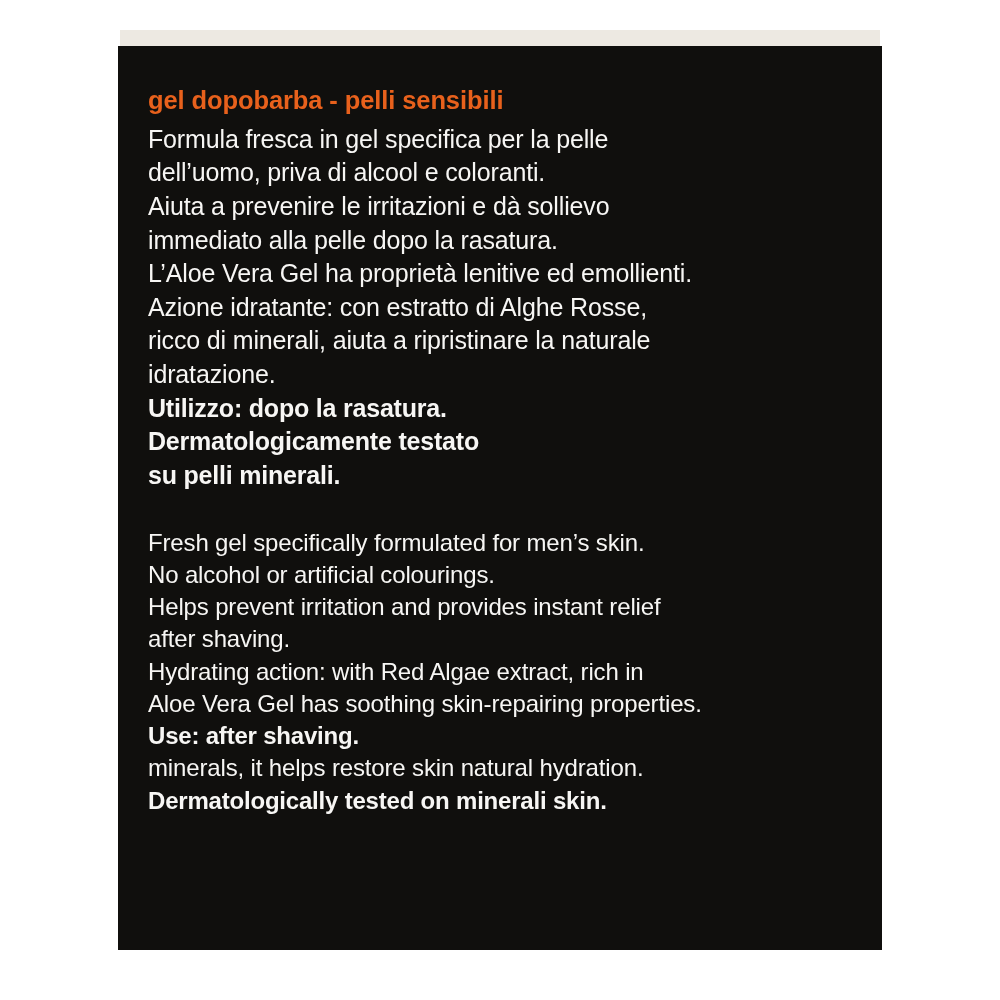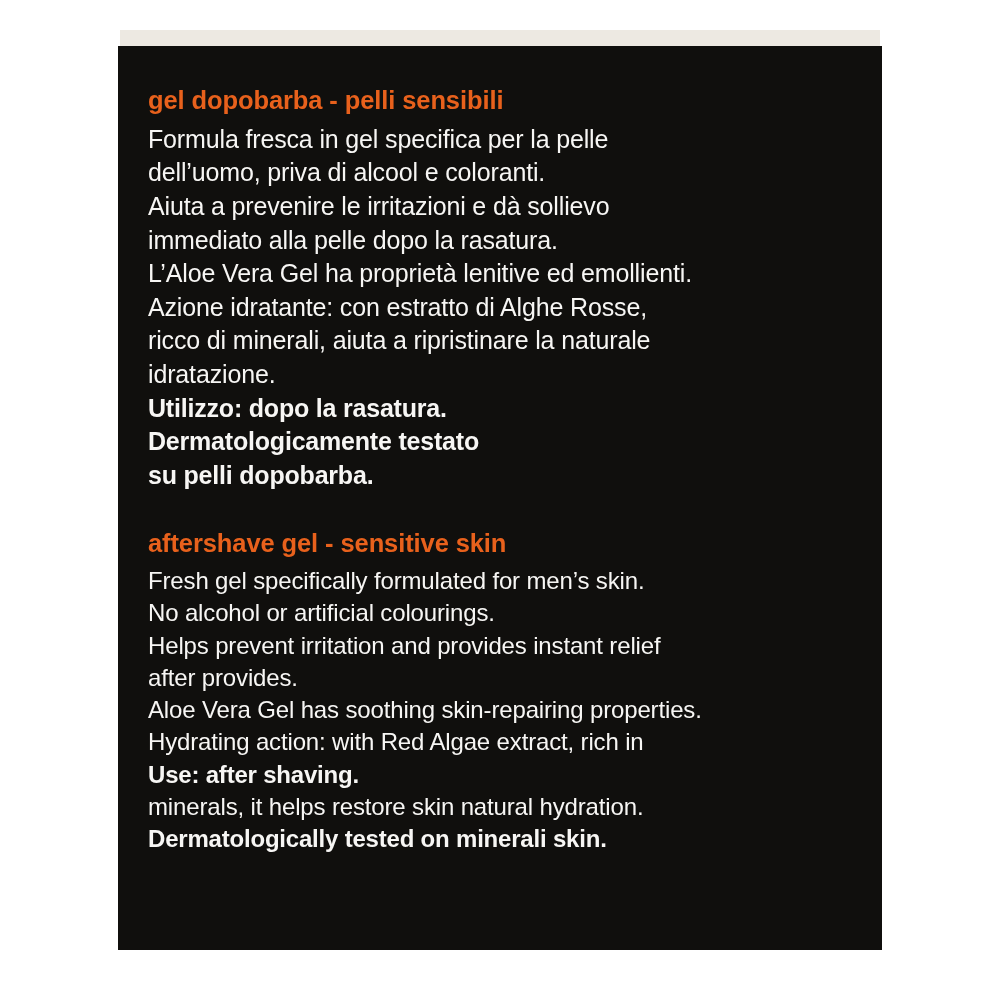--- a/index.html
+++ b/index.html
@@ -88,31 +88,30 @@
         <p class="line">Formula fresca in gel specifica per la pelle</p>
         <p class="line">dell’uomo, priva di alcool e coloranti.</p>
         <p class="line">Aiuta a prevenire le irritazioni e dà sollievo</p>
         <p class="line">immediato alla pelle dopo la rasatura.</p>
         <p class="line">L’Aloe Vera Gel ha proprietà lenitive ed emollienti.</p>
         <p class="line">Azione idratante: con estratto di Alghe Rosse,</p>
         <p class="line">ricco di minerali, aiuta a ripristinare la naturale</p>
         <p class="line">idratazione.</p>
         <p class="line bold">Utilizzo: dopo la rasatura.</p>
         <p class="line bold">Dermatologicamente testato</p>
-        <p class="line bold">su pelli dopobarba.</p>
+        <p class="line bold">su pelli minerali.</p>
       </div>
 
       <div class="block">
-        <p class="heading">aftershave gel - sensitive skin</p>
         <p class="line small">Fresh gel specifically formulated for men’s skin.</p>
         <p class="line small">No alcohol or artificial colourings.</p>
         <p class="line small">Helps prevent irritation and provides instant relief</p>
-        <p class="line small">after provides.</p>
+        <p class="line small">after shaving.</p>
+        <p class="line small">Hydrating action: with Red Algae extract, rich in</p>
         <p class="line small">Aloe Vera Gel has soothing skin-repairing properties.</p>
-        <p class="line small">Hydrating action: with Red Algae extract, rich in</p>
         <p class="line small bold">Use: after shaving.</p>
         <p class="line small">minerals, it helps restore skin natural hydration.</p>
         <p class="line small bold">Dermatologically tested on minerali skin.</p>
       </div>
 
     </div>
   </div>
 </div>
 
 </body></html>

